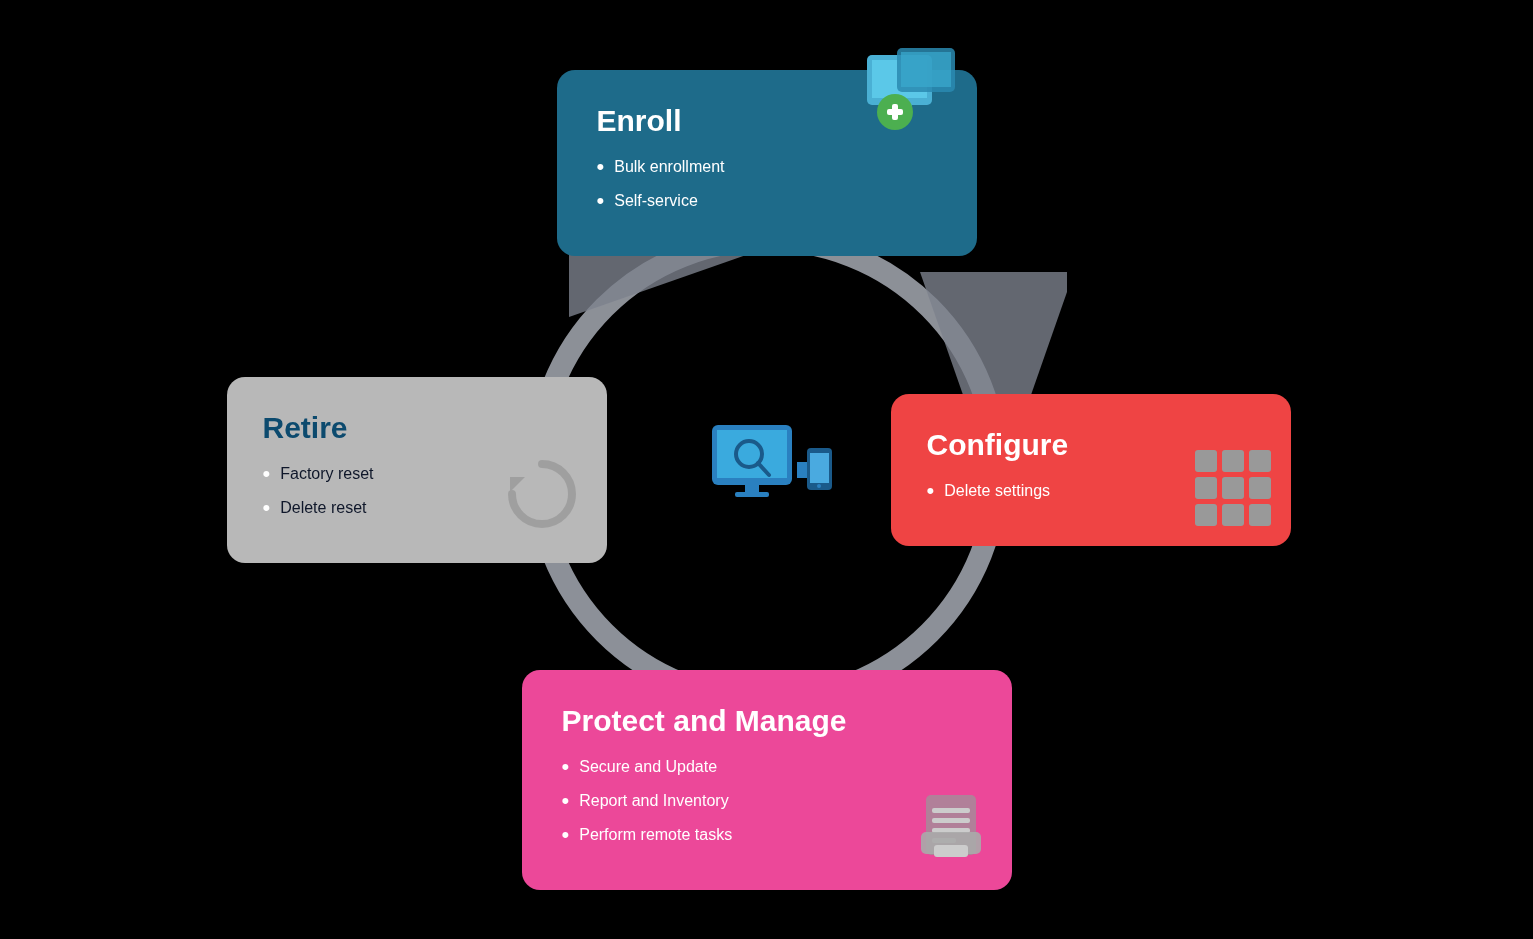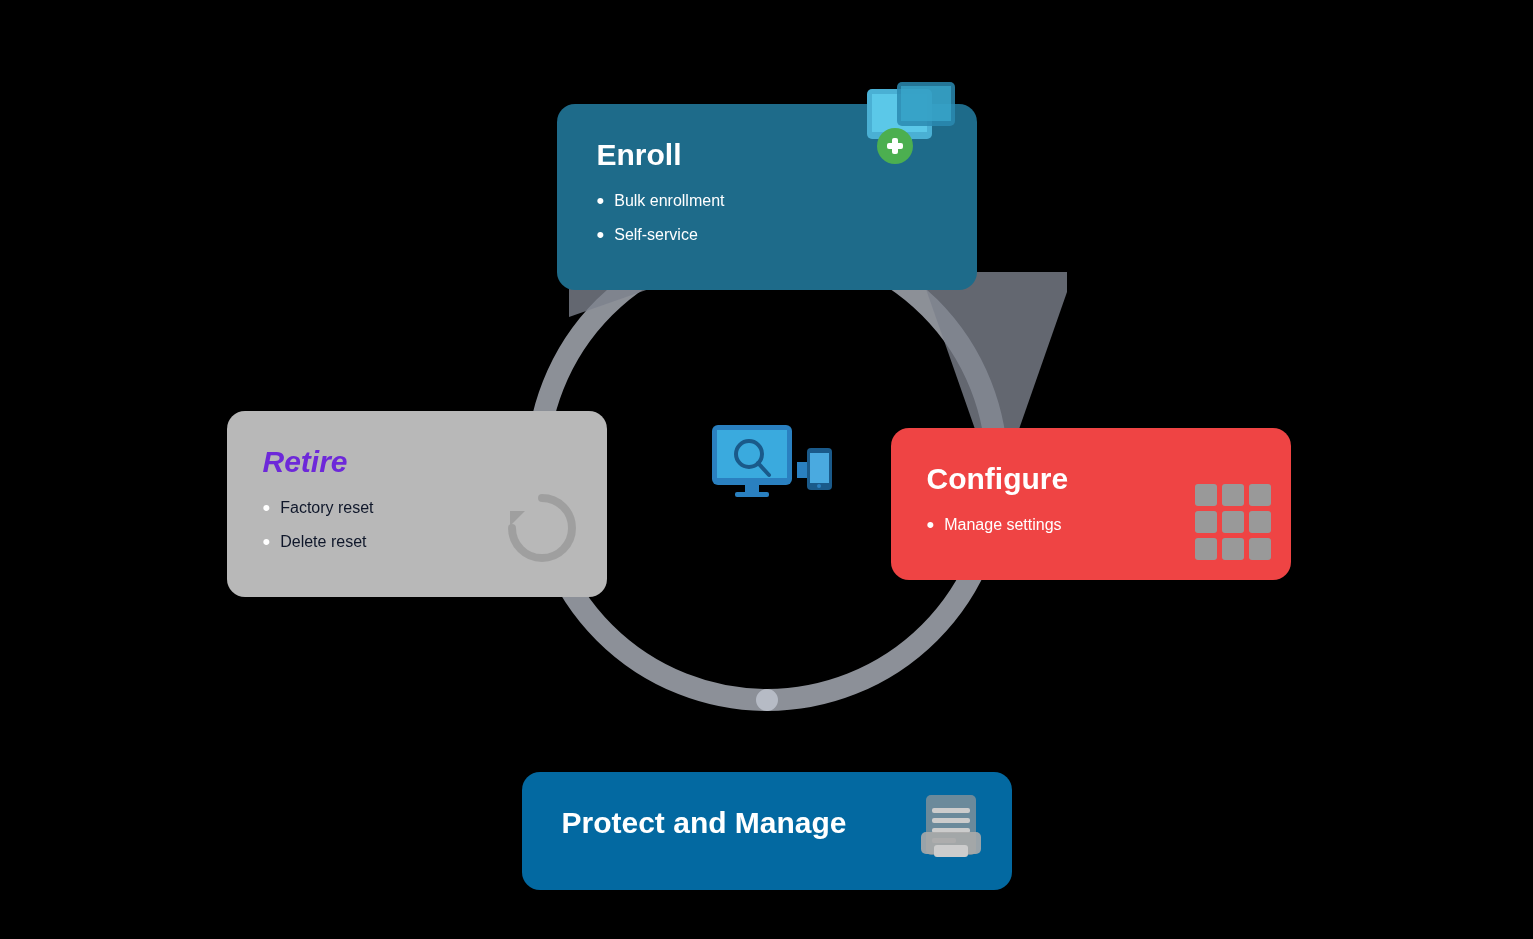--- a/index.html
+++ b/index.html
@@ -28,21 +28,20 @@
       width: 600px;
       height: 600px;
     }
 
     
     .card {
       position: absolute;
       border-radius: 18px;
       padding: 32px 36px;
       min-width: 340px;
-      margin-top: 34px;
     }
     .card-title {
       font-size: 30px;
       font-weight: 700;
       color: #fff;
       margin-bottom: 16px;
     }
     .card-list {
       list-style: none;
       padding: 0;
@@ -72,21 +71,21 @@
     }
 
     
     .card-retire {
       background: #c0c0c0;
       top: 50%;
       left: 0px;
       transform: translateY(-50%);
       width: 380px;
     }
-    .card-retire .card-title { color: #6d28d9; font-style: italic; }
+    .card-retire .card-title { color: #0c4a6e; }
     .card-retire .card-list li { color: #0f172a; }
     .card-retire .card-list li::before { color: #fff; }
 
     
     .card-configure {
       background: #c0c0c0;
       top: 50%;
       right: 0px;
       transform: translateY(-50%);
       width: 380px;
@@ -224,41 +223,52 @@
         <path d="M 45 15 A 30 30 0 1 1 15 45" fill="none" stroke="#888" stroke-width="8" stroke-linecap="round"></path>
         <polygon points="13,28 28,28 13,43" fill="#888"></polygon>
       </svg>
     </div>
   </div>
 
   <div class="card card-configure" style="position:absolute; top:50%; right:26px; transform:translateY(-50%); background:#ef4444; width:400px; border-radius:18px; padding:34px 36px;">
     <div class="card-title">Configure</div>
     <ul class="card-list">
       <li>
-        <span>Manage settings</span>
+        <span>Delete settings</span>
       </li>
     </ul>
 
     <div class="card-icon configure-icon" style="bottom:20px; right:20px;">
       <div class="grid-icon">
         <div class="grid-dot"></div>
           <div class="grid-dot"></div>
           <div class="grid-dot"></div>
         <div class="grid-dot"></div>
           <div class="grid-dot"></div>
           <div class="grid-dot"></div>
         <div class="grid-dot"></div>
           <div class="grid-dot"></div>
           <div class="grid-dot"></div>
       </div>
     </div>
   </div>
 
-  <div class="card card-protect" style="position:absolute; bottom:10px; left:50%; transform:translateX(-50%); background:#0369a1; width:490px; border-radius:18px; padding:34px 40px;">
+  <div class="card card-protect" style="position:absolute; bottom:10px; left:50%; transform:translateX(-50%); background:#ec4899; width:490px; border-radius:18px; padding:34px 40px;">
     <div class="card-title">Protect and Manage</div>
+    <ul class="card-list">
+      <li>
+        <span>Secure and Update</span>
+      </li>
+      <li>
+        <span>Report and Inventory</span>
+      </li>
+      <li>
+        <span>Perform remote tasks</span>
+      </li>
+    </ul>
 
     <div class="card-icon protect-icon" style="bottom:16px; right:16px;">
       <svg width="80" height="80" viewBox="0 0 80 80">
 
         <rect x="10" y="5" width="50" height="60" rx="5" fill="#999" opacity="0.7"></rect>
         <rect x="16" y="18" width="38" height="5" rx="2" fill="#ccc"></rect>
         <rect x="16" y="28" width="38" height="5" rx="2" fill="#ccc"></rect>
         <rect x="16" y="38" width="38" height="5" rx="2" fill="#ccc"></rect>
         <rect x="16" y="48" width="24" height="5" rx="2" fill="#ccc"></rect>
 

